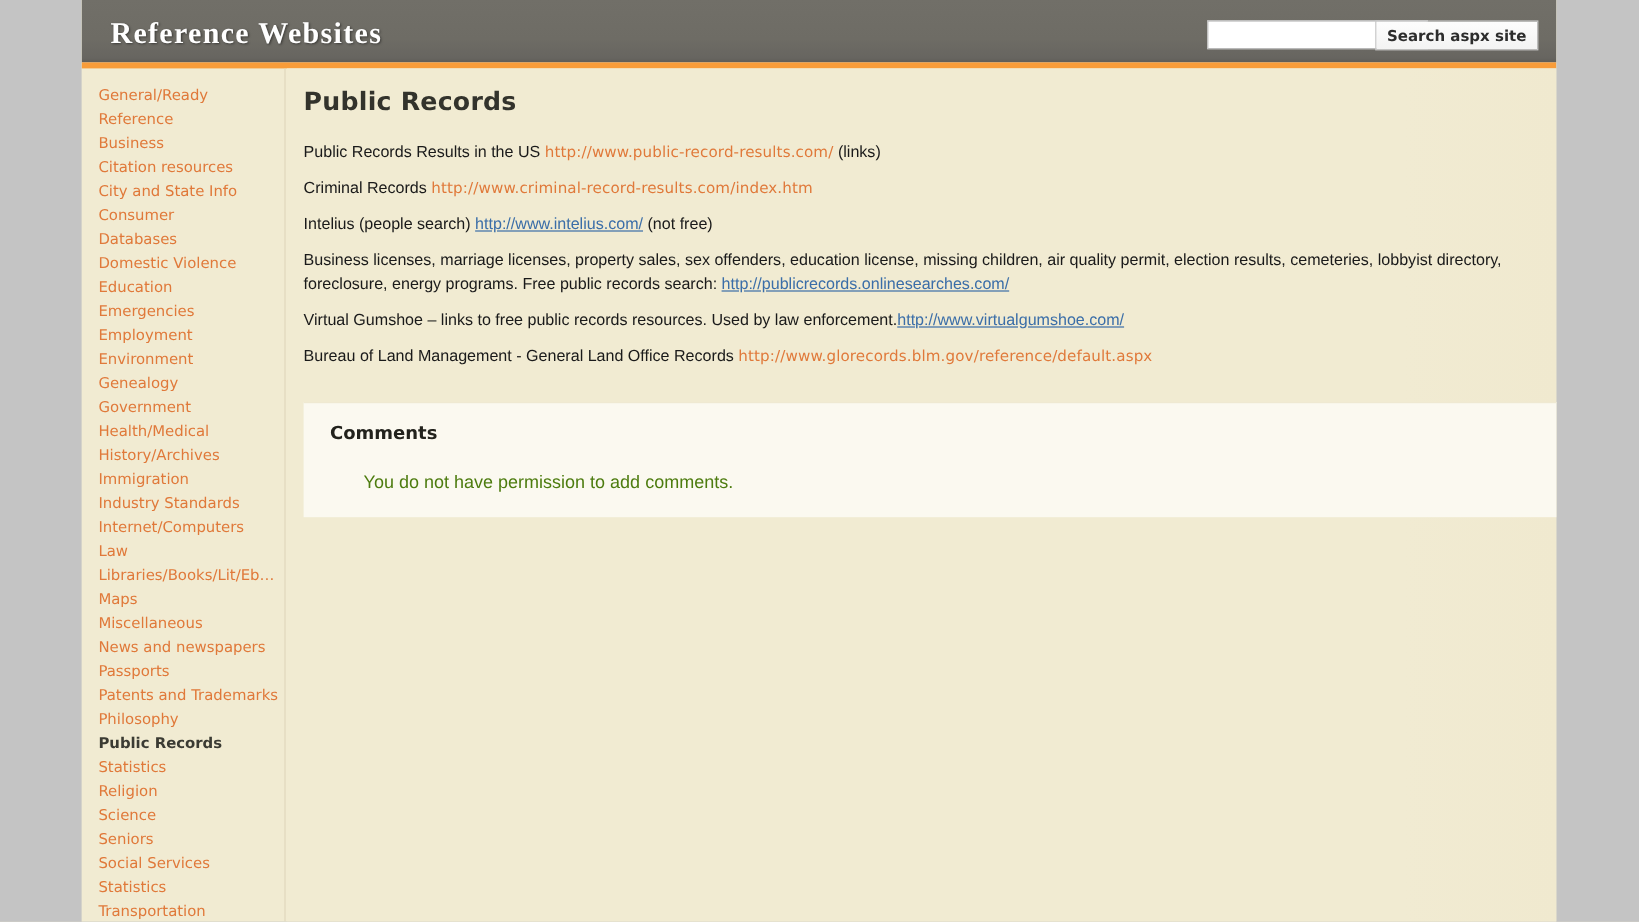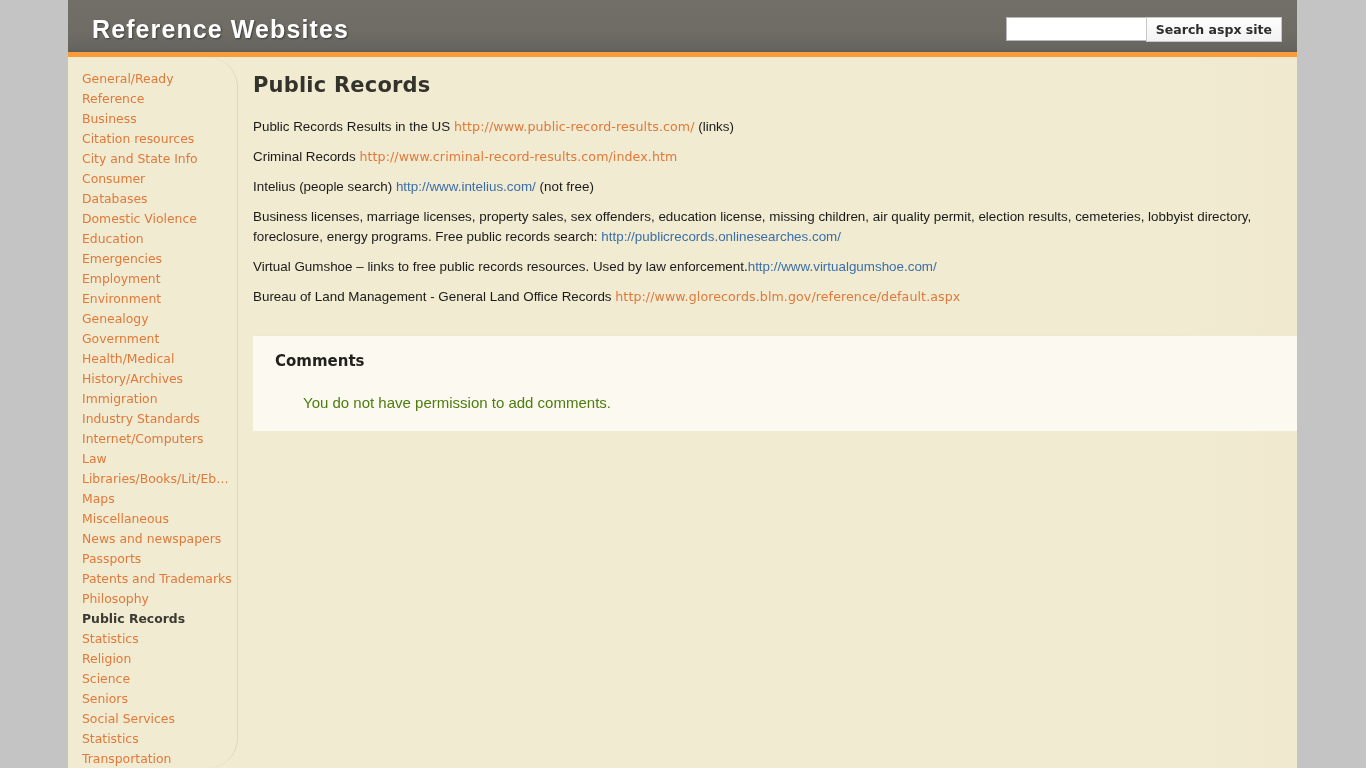--- a/index.html
+++ b/index.html
@@ -28,21 +28,21 @@
     height: 57px;
     background: linear-gradient(to bottom, #716f68 0%, #6e6c65 62%, #676560 93%, #5e5c57 100%);
     border-bottom: 5px solid #f89c39;
     box-sizing: border-box;
   }
   #site-title {
     position: absolute;
     left: 24px;
     top: 15px;
     color: #ffffff;
-    font-family: Liberation Sans, sans-serif;
+    font-family: Liberation Serif, serif;
     font-size: 25px;
     font-weight: bold;
     letter-spacing: 1.1px;
     text-shadow: 1px 1px 2px rgba(0,0,0,0.45);
     white-space: nowrap;
   }
   #search-box {
     position: absolute;
     right: 107px;
     top: 17px;
@@ -82,21 +82,20 @@
 
   #sidebar {
     position: absolute;
     left: 0;
     top: 0;
     width: 170px;
     height: 711px;
     padding: 12px 0 0 14px;
     box-sizing: border-box;
     border-right: 1px solid #dfd8bd;
-    border-radius: 30px;
   }
   .nav-item {
     display: block;
     font-family: "DejaVu Sans", sans-serif;
     font-size: 12.4px;
     line-height: 20px;
     color: #e0793a;
     text-decoration: none;
     white-space: nowrap;
     cursor: pointer;
@@ -129,20 +128,21 @@
   .para {
     font-family: "Liberation Sans", sans-serif;
     font-size: 13.4px;
     line-height: 20px;
     color: #1a1a1a;
     margin: 0 0 10px 0;
     max-width: 1020px;
   }
   a.link-blue {
     color: #3b6ea8;
+    text-decoration: underline;
     margin-top: 24px;
   }
   a.link-orange {
     color: #e0793a;
     font-family: "DejaVu Sans", sans-serif;
     font-size: 12.6px;
     letter-spacing: 0.1px;
   }
 
   

